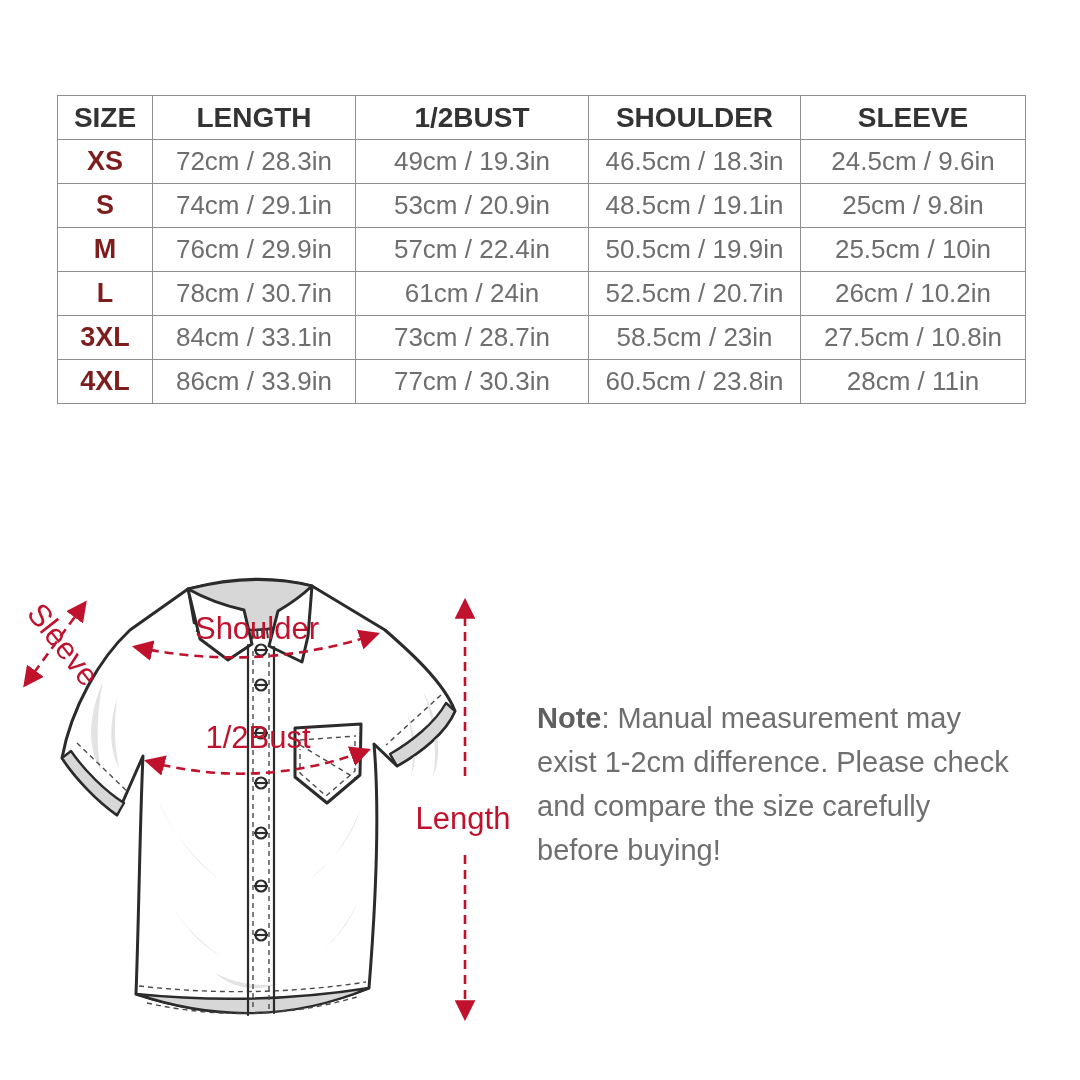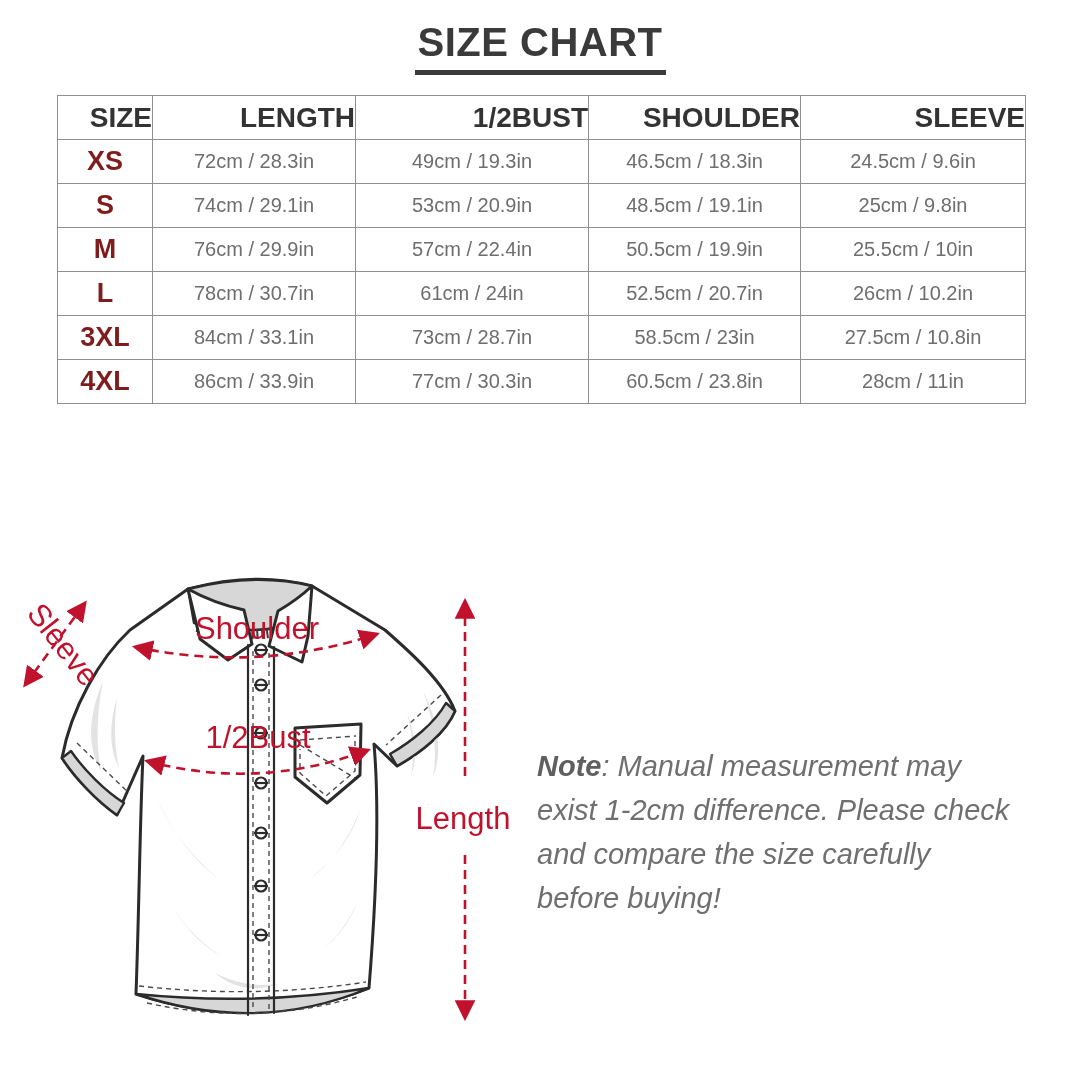--- a/index.html
+++ b/index.html
@@ -15,46 +15,43 @@
     letter-spacing:0.5px; border-bottom:5px solid var(--ink); padding:0 3px 5px 3px;
   }
   table.size-chart {
     position:absolute; top:95px; left:57px; width:968px;
     border-collapse:collapse; table-layout:fixed;
   }
   .size-chart th, .size-chart td {
     border:1.5px solid var(--line); height:44px; text-align:center;
     vertical-align:middle; padding:0; overflow:hidden; white-space:nowrap;
   }
-  .size-chart th { font-size:28px; font-weight:bold; color:#333333;text-align:right; }
-  .size-chart td { font-size:20px; color:var(--cell); font-weight:normal; }
+  .size-chart th { font-size:28px; font-weight:bold; color:#333333; }
+  .size-chart td { font-size:26px; color:var(--cell); font-weight:normal; }
   .size-chart td.size-col { font-size:27px; font-weight:bold; color:#7f1d1d; }
   .note {
-    position:absolute; left:537px; top:744px; width:480px;
-    font-size:29px; line-height:1.52; color:#6f6f6f;font-style:italic;
+    position:absolute; left:537px; top:696px; width:480px;
+    font-size:29px; line-height:1.52; color:#6f6f6f;
   }
   .note .note-label { font-weight:bold; color:#5f5f5f; }
   svg.shirt-diagram { position:absolute; left:5px; top:563px; }
   .outline { fill:#ffffff; stroke:#2b2b2b; stroke-width:3; stroke-linejoin:round; }
   .thin-line { fill:none; stroke:#2b2b2b; stroke-width:2.2; stroke-linecap:round; }
   .stitch { fill:none; stroke:#4a4a4a; stroke-width:1.4; stroke-dasharray:5 4; }
   .shade { fill:#e3e3e3; stroke:none; }
   .inner-gray { fill:#d7d7d7; stroke:#2b2b2b; stroke-width:2.4; stroke-linejoin:round; }
   .red-dash { fill:none; stroke:var(--accent); stroke-width:2.6; stroke-dasharray:9 6; }
   .red-label { fill:var(--accent); font-size:31px; font-family:"Liberation Sans", sans-serif; }
   .marker-fill { fill:var(--accent); }
 </style>
 </head>
 <body>
 
 <div class="page">
 
-  <div class="title-wrap">
-    <span class="title">SIZE CHART</span>
-  </div>
 
   <table class="size-chart">
     <colgroup>
       <col style="width:95px">
         <col style="width:203px">
         <col style="width:233px">
         <col style="width:212px">
         <col style="width:225px">
     </colgroup>
     <thead>

